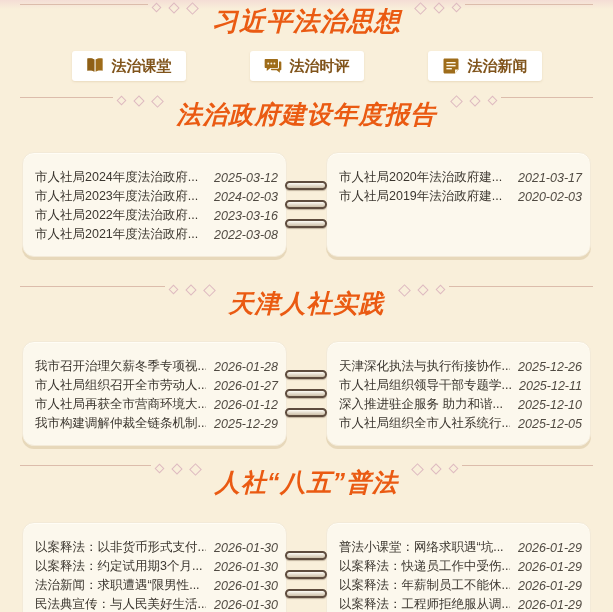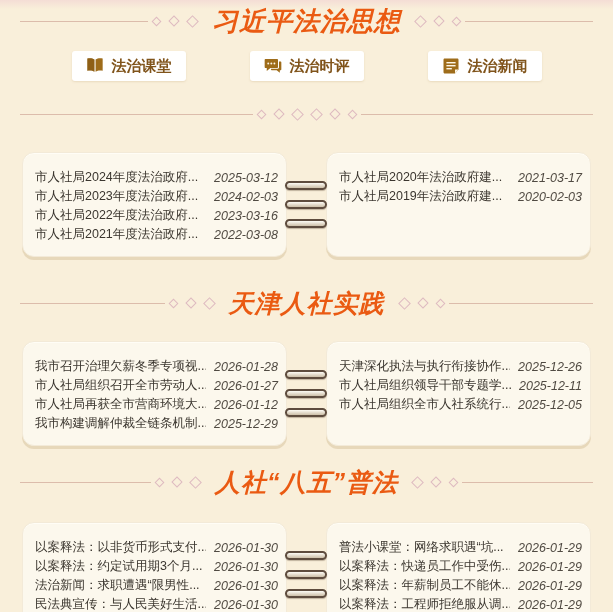--- a/index.html
+++ b/index.html
@@ -8,21 +8,21 @@
     position:relative; width:613px; height:612px; margin:0 auto;
     background:#f9efda; overflow:hidden;
     font-family:"Liberation Sans", sans-serif;
   }
   .top-fade { position:absolute; left:0; top:0; width:100%; height:9px;
     background:linear-gradient(180deg,#f4ddd5 0%,#f9efda 100%); }
 
   
   .sec-header {
     position:absolute; left:0; width:100%; height:34px;
-    display:flex; align-items:center; padding:0 20px;
+    display:flex; padding:0 20px;
   }
   .hline { flex:1; height:1px; background:#dcbcab; }
   .dia {
     width:7px; height:7px; border:1px solid #debac0; transform:rotate(45deg);
     margin:0 5px; flex:none; background:transparent;
   }
   .dia.d2 { width:8px; height:8px; }
   .dia.d3 { width:9px; height:9px; }
   .sec-title {
     font-size:25px; font-weight:bold; font-style:italic; color:#ea5a12;
@@ -120,20 +120,21 @@
       </svg>
       <span class="tlabel">法治新闻</span>
     </div>
   </div>
 
   <div class="sec-header" style="top:97px">
     <div class="hline"></div>
     <span class="dia"></span>
     <span class="dia d2"></span>
     <span class="dia d3"></span>
+    <h2 class="sec-title">法治政府建设年度报告</h2>
     <span class="dia d3"></span>
     <span class="dia d2"></span>
     <span class="dia"></span>
     <div class="hline"></div>
   </div>
   <div class="cards" style="top:152px">
     <div class="card cl">
       <div class="nrow">
         <span class="nt">市人社局2024年度法治政府...</span>
         <span class="nd">2025-03-12</span>
@@ -206,20 +207,24 @@
     <div class="card cr">
       <div class="nrow">
         <span class="nt">天津深化执法与执行衔接协作...</span>
         <span class="nd">2025-12-26</span>
       </div>
       <div class="nrow">
         <span class="nt">市人社局组织领导干部专题学...</span>
         <span class="nd">2025-12-11</span>
       </div>
       <div class="nrow">
+        <span class="nt">深入推进驻企服务 助力和谐...</span>
+        <span class="nd">2025-12-10</span>
+      </div>
+      <div class="nrow">
         <span class="nt">市人社局组织全市人社系统行...</span>
         <span class="nd">2025-12-05</span>
       </div>
     </div>
   </div>
 
   <div class="sec-header" style="top:465px">
     <div class="hline"></div>
     <span class="dia"></span>
     <span class="dia d2"></span>

